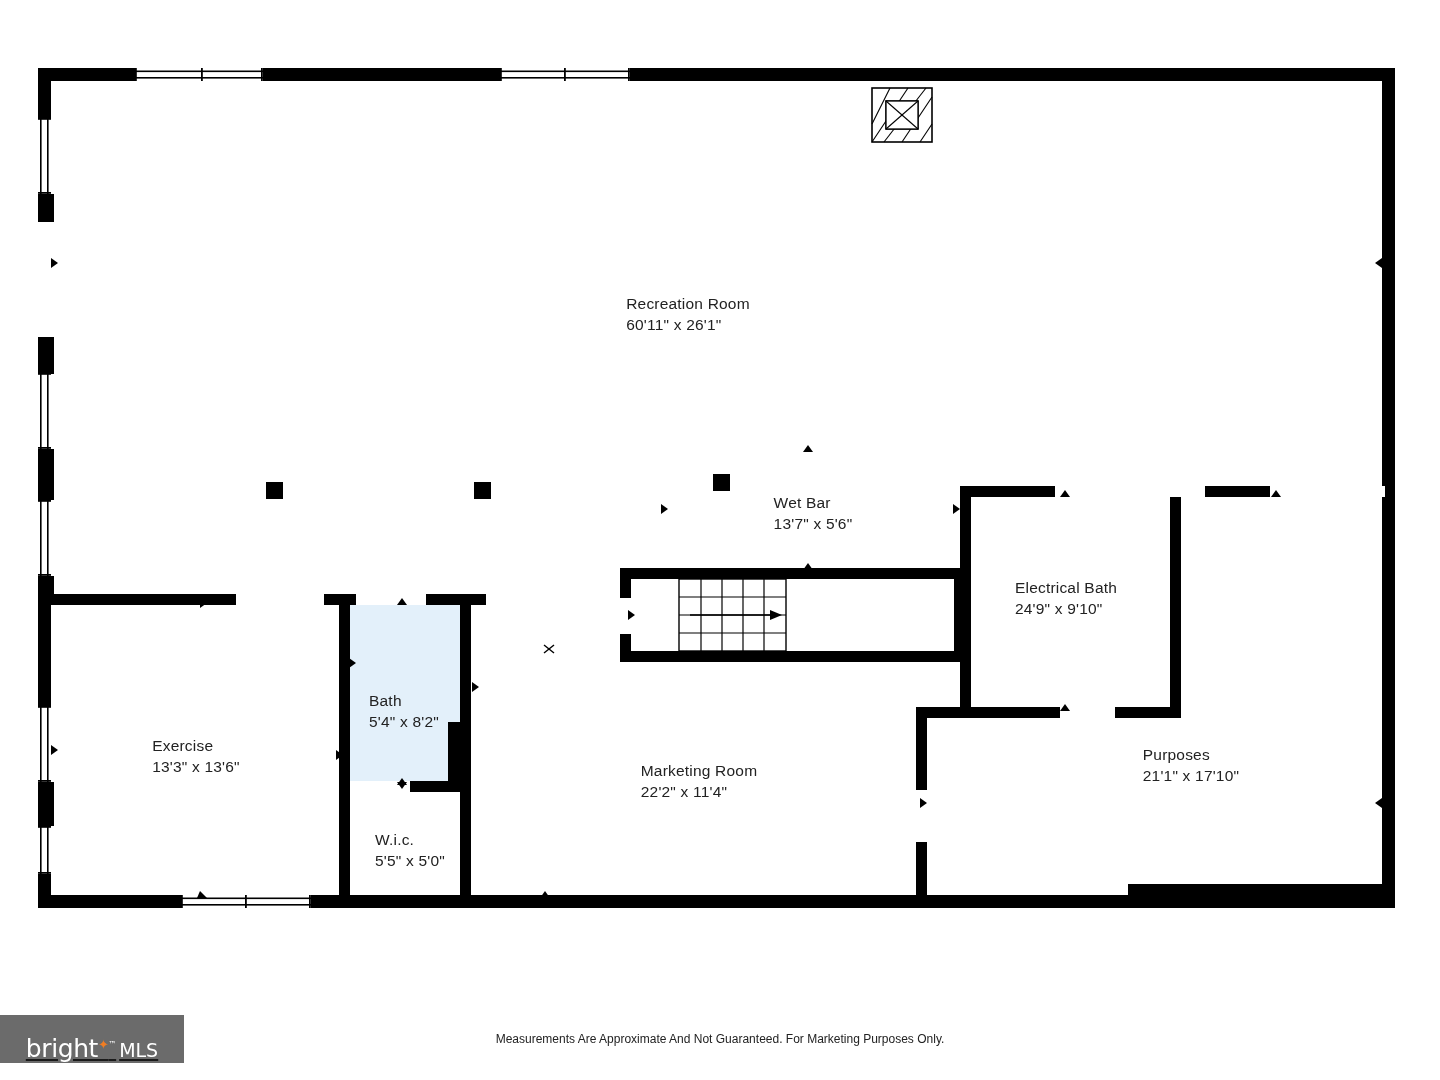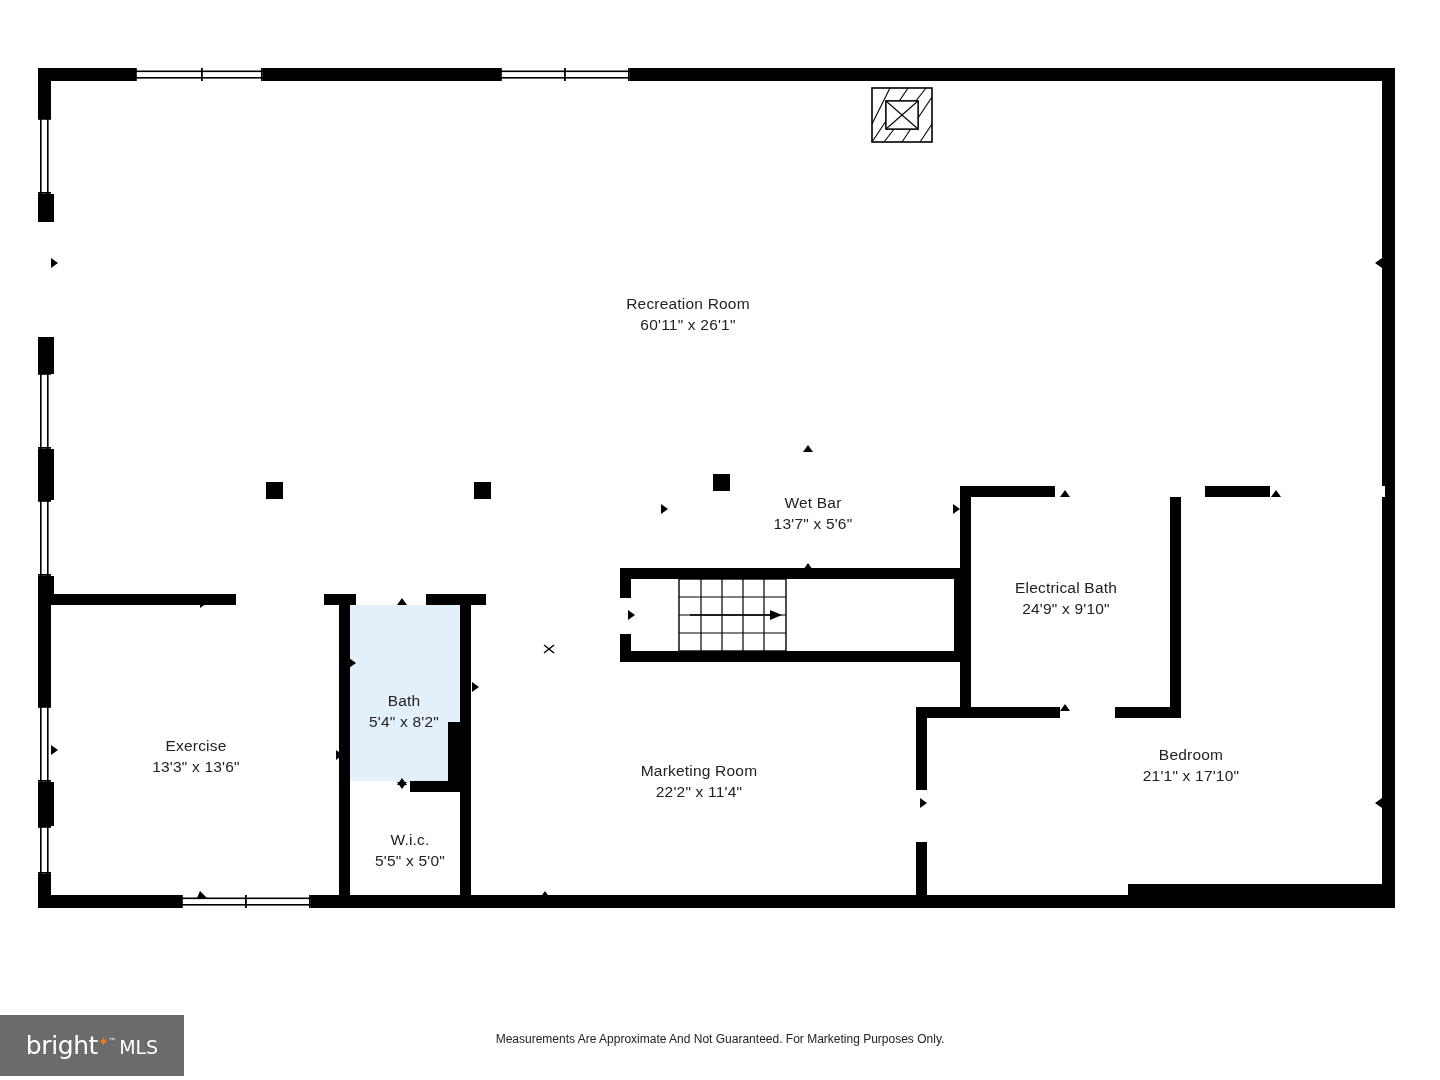--- a/index.html
+++ b/index.html
@@ -18,21 +18,20 @@
 
   #floorplan {
     position: absolute;
     left: 0; top: 0;
     width: 1440px;
     height: 1080px;
   }
 
   .room-label {
     position: absolute;
-    text-align: center;
     font-family: "Liberation Sans", sans-serif;
     color: #222222;
     line-height: 1.38;
     white-space: nowrap;
     transform: translateX(-50%);
     letter-spacing: 0.2px;
   }
   .room-label .rname {
     display: block;
     font-size: 15.5px;
@@ -50,25 +49,26 @@
     text-align: center;
     font-size: 12px;
     color: #222222;
   }
 
   #brand-badge {
     position: absolute;
     left: 0;
     top: 1015px;
     width: 184px;
-    height: 61px;
+    height: 48px;
     background: #6b6b6b;
     display: flex;
-    align-items: center;
+    align-items: flex-end;
     justify-content: center;
+    text-decoration: underline;
   }
   #brand-badge .brand-text {
     font-family: "DejaVu Sans", sans-serif;
     font-size: 25px;
     color: #ffffff;
     letter-spacing: -0.4px;
     position: relative;
   }
   #brand-badge .brand-star {
     color: #f07d23;
@@ -288,21 +288,21 @@
   <span class="rname">Wet Bar</span>
   <span class="rdim">13'7" x 5'6"</span>
 </div>
 
 <div class="room-label" style="left:1066px; top:577px;">
   <span class="rname">Electrical Bath</span>
   <span class="rdim">24'9" x 9'10"</span>
 </div>
 
 <div class="room-label" style="left:1191px; top:744px;">
-  <span class="rname">Bedroom</span>
+  <span class="rname">Purposes</span>
   <span class="rdim">21'1" x 17'10"</span>
 </div>
 
 <div class="room-label" style="left:404px; top:654px;margin-top:36px;">
   <span class="rname">Bath</span>
   <span class="rdim">5'4" x 8'2"</span>
 </div>
 
 <div class="room-label" style="left:196px; top:735px;">
   <span class="rname">Exercise</span>

